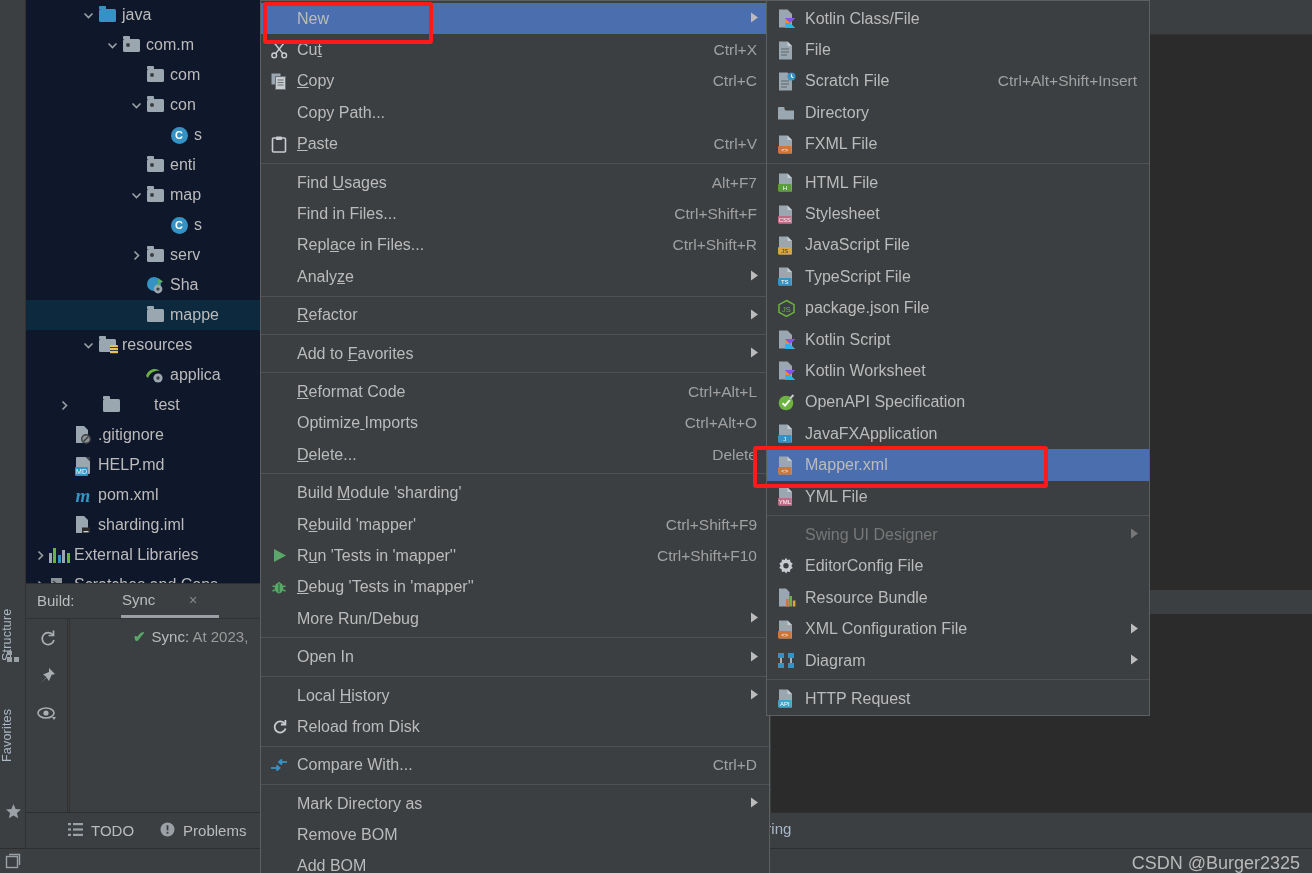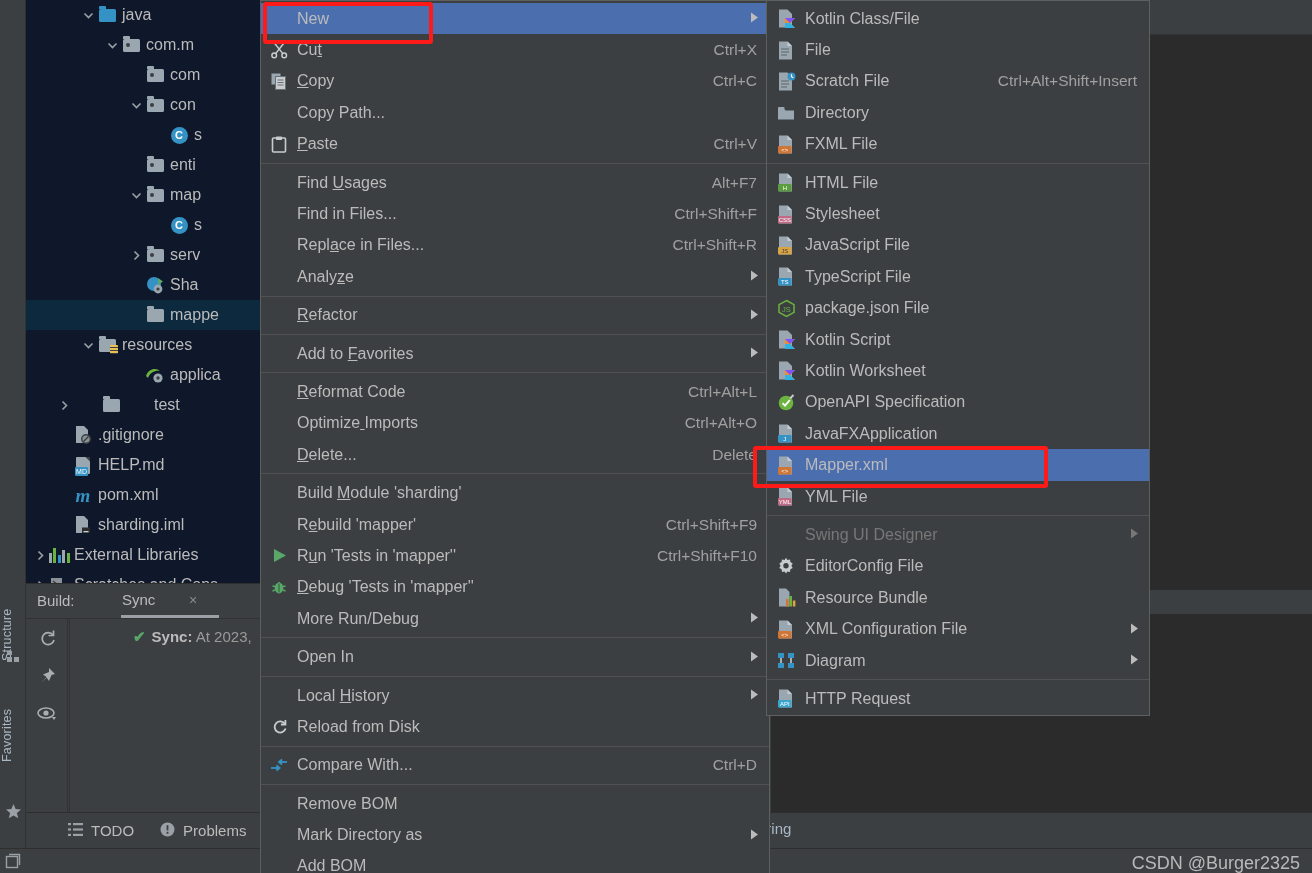--- a/index.html
+++ b/index.html
@@ -83,21 +83,21 @@
   .build-tab-underline { position: absolute; left: 95px; top: 31px; width: 98px; height: 3px; background: #9aa0a6; }
   .build-close { position: absolute; left: 163px; top: 8px; font-size: 14px; color: #8c8c8c; }
   .build-side {
     position: absolute; left: 0; top: 35px; width: 42px; bottom: 0;
     border-right: 1px solid #323232;
   }
   .build-side-btn { width: 42px; height: 38px; display:flex; align-items:center; justify-content:center; color:#a9aeb2; }
   .build-body { position: absolute; left: 43px; top: 35px; right: 0; bottom: 0; border-left: 1px solid #323232; }
   .sync-line { position: absolute; left: 63px; top: 9px; font-size: 15px; white-space: nowrap; }
   .sync-check { color: #59a869; font-weight: bold; margin-right: 6px; }
-  .sync-strong { color: #bbbbbb; font-weight: bold; }
+  .sync-strong { color: #bbbbbb; font-weight: normal; }
   .sync-rest { color: #9a9a9a; }
 
   
   .bottom-tabs {
     position: absolute; left: 26px; top: 812px; width: 744px; height: 36px;
     border-top: 1px solid #2e2e2e; display: flex; align-items: center; gap: 26px;
     padding-left: 42px; background: #3c3f41;
   }
   .bt { display: flex; align-items: center; gap: 8px; font-size: 15px; color: #bbbbbb; }
   .status-bar {
@@ -662,28 +662,28 @@
               <line x1="17" y1="4" x2="10" y2="4"></line>
               <polyline points="12,1.5 9,4 12,6.5" fill="#3592c4"></polyline>
             </svg>
           </span>
           <span class="mi-label">Compare With...</span>
           <span class="mi-accel">Ctrl+D</span>
         </div>
         <div class="sep"></div>
         <div class="mi">
           <span class="mi-icon"></span>
+          <span class="mi-label">Mark Directory as</span>
+          <span class="mi-arrow"><svg width="9" height="11" viewBox="0 0 9 11">
+              <polygon points="1,0.5 8,5.5 1,10.5" fill="#bbbbbb"></polygon>
+            </svg></span>
+        </div>
+        <div class="mi">
+          <span class="mi-icon"></span>
           <span class="mi-label">Remove BOM</span>
-        </div>
-        <div class="mi">
-          <span class="mi-icon"></span>
-          <span class="mi-label">Mark Directory as</span>
-          <span class="mi-arrow"><svg width="9" height="11" viewBox="0 0 9 11">
-              <polygon points="1,0.5 8,5.5 1,10.5" fill="#bbbbbb"></polygon>
-            </svg></span>
         </div>
         <div class="mi">
           <span class="mi-icon"></span>
           <span class="mi-label">Add BOM</span>
         </div>
       </div>
   </div>
 
   <div class="sub">
     <div id="sub-items">

